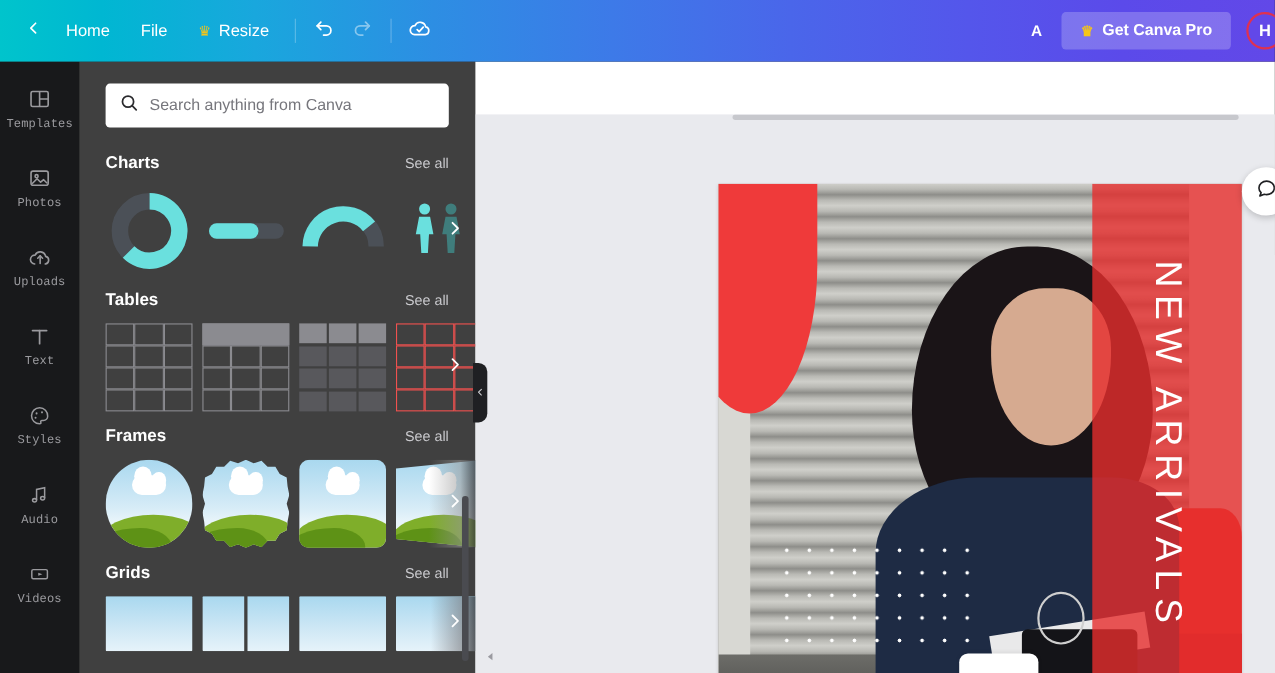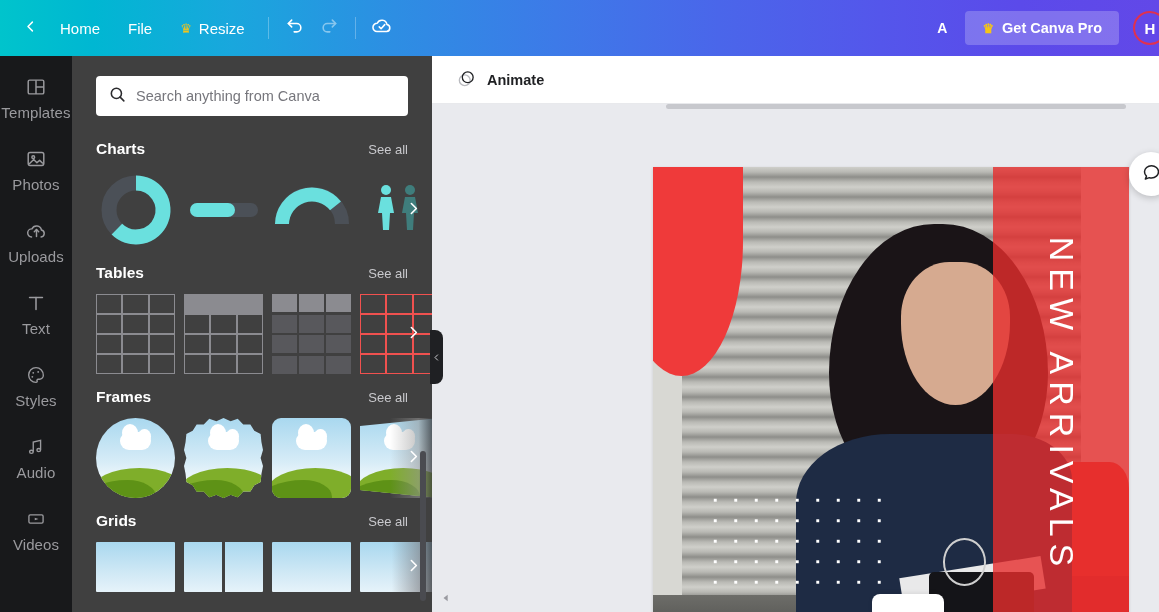--- a/index.html
+++ b/index.html
@@ -63,21 +63,21 @@
     background: #18191b; z-index: 30;
     display: flex; flex-direction: column; align-items: center;
     padding-top: 6px; overflow: hidden;
   }
   .rail-item {
     width: 72px; height: 72px; display: flex; flex-direction: column;
     align-items: center; justify-content: center; gap: 5px;
     color: #9a9a9e; cursor: pointer; flex: 0 0 auto;
   }
   .rail-item.active { color: #ffffff; }
-  .rail-label { font-size: 15px; letter-spacing: 0.1px; }
+  .rail-label { font-size: 11px; letter-spacing: 0.1px; font-family: Liberation Mono, monospace; }
   .rail-ico { height: 24px; display: flex; align-items: center; justify-content: center; }
 
   
   .panel {
     position: absolute; left: 72px; top: 56px; width: 360px; height: 556px;
     background: #404040; z-index: 25; overflow: hidden;
   }
   .search-wrap { padding: 20px 24px 10px 24px; }
   .search-box {
     position: relative; background: #ffffff; border-radius: 4px;
@@ -645,31 +645,20 @@
   <div class="collapse">
     <span>
       <svg width="9" height="9" viewBox="0 0 24 24" fill="none" stroke="currentColor" stroke-width="2.6" stroke-linecap="round" stroke-linejoin="round">
           <polyline points="15 5 8 12 15 19"></polyline>
         </svg>
     </span>
   </div>
 
   <div class="editor">
 
-    <div class="etoolbar">
-      <div class="animate-btn">
-        <span>
-          <svg width="21" height="21" viewBox="0 0 24 24" fill="none" stroke="#1f2023" stroke-width="1.5">
-            <circle cx="10" cy="14" r="6.2" stroke="#b9babf"></circle>
-            <circle cx="13.4" cy="10.6" r="6.2"></circle>
-          </svg>
-        </span>
-        <span>Animate</span>
-      </div>
-    </div>
 
     <div class="canvas-area">
       <div class="hscroll"></div>
 
       <div class="page">
         <div class="photo">
           <div class="wallL"></div>
           <div class="shutter"></div>
           <div class="wallR"></div>
           <div class="redblob"></div>

